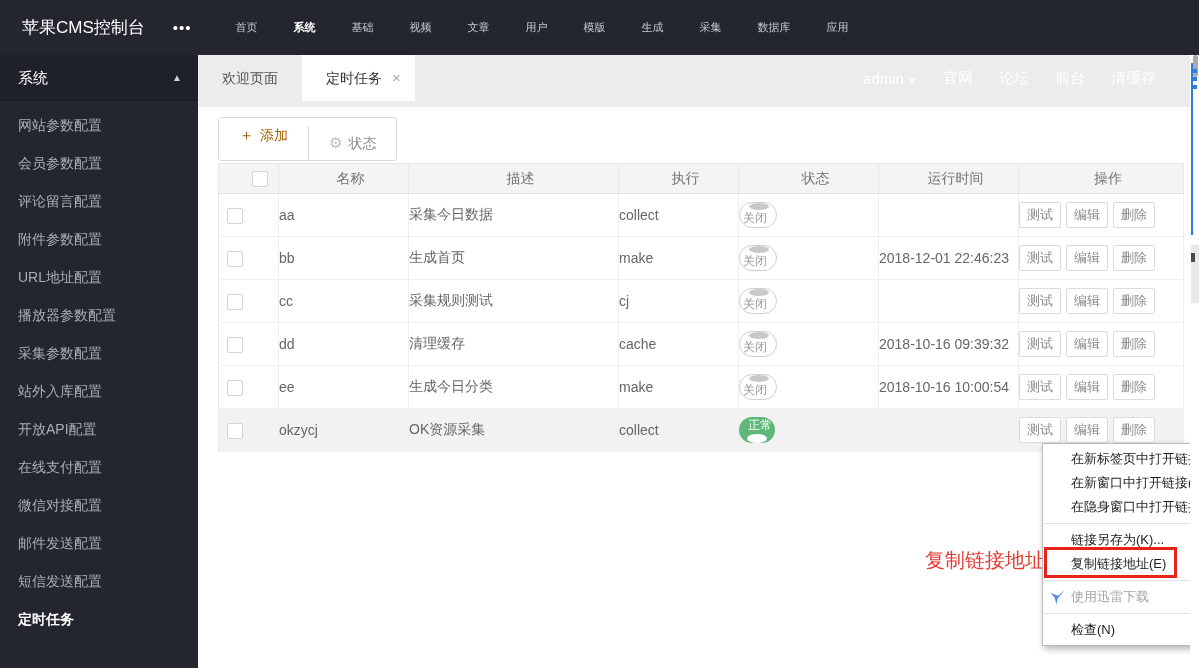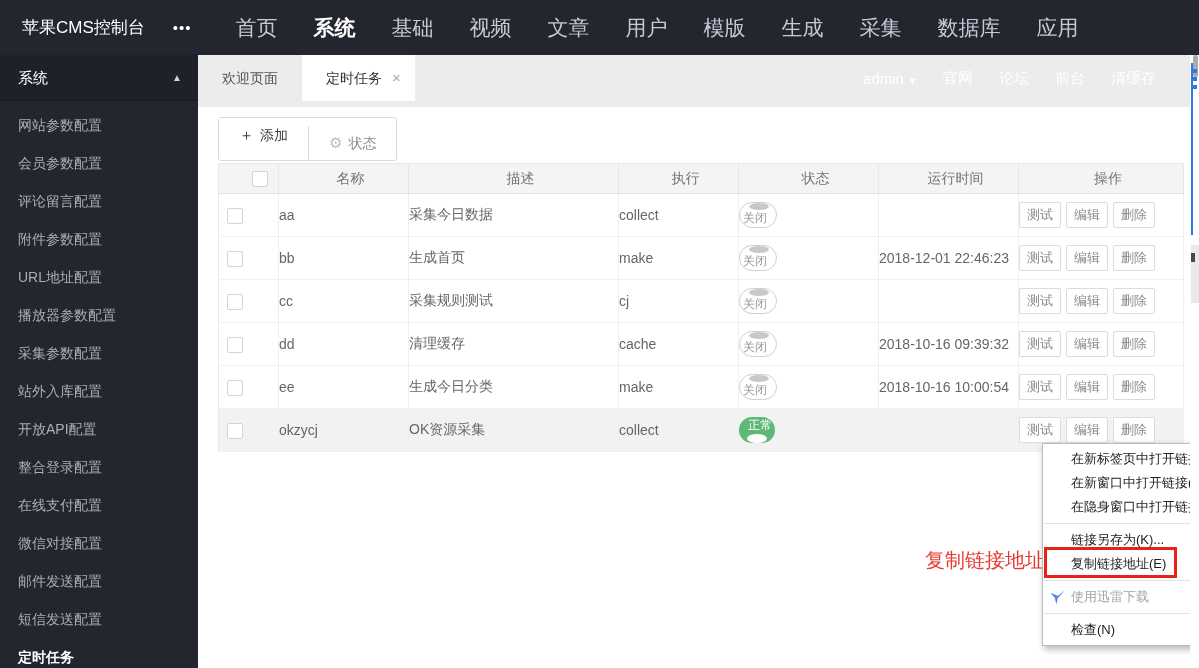--- a/index.html
+++ b/index.html
@@ -5,21 +5,21 @@
   * { margin:0; padding:0; box-sizing:border-box; }
   html,body { width:1199px; height:668px; overflow:hidden; }
   body { font-family:"Liberation Sans","DejaVu Sans",sans-serif; background:#fff; }
   #screen { position:relative; width:1199px; height:668px; overflow:hidden; background:#fff; }
 
   
   .topbar { position:absolute; left:0; top:0; width:1199px; height:62px; background:#23262e; display:flex; align-items:stretch; }
   .logo { color:#fff; font-size:17px; line-height:55px; padding-left:22px; white-space:nowrap; }
   .more-dots { color:#fff; font-size:15px; line-height:55px; margin-left:28px; letter-spacing:1px; }
   .topnav { display:flex; margin-left:26px; }
-  .nav-item { color:#c6cad4; font-size:21px; line-height:55px; padding:0 5px; margin:0 13px; cursor:default; white-space:nowrap;text-align:center; }
+  .nav-item { color:#c6cad4; font-size:11px; line-height:55px; padding:0 5px; margin:0 13px; cursor:default; white-space:nowrap;text-align:center; }
   .nav-item.active { color:#fff; font-weight:bold; box-shadow:inset 0 -4px 0 #5fb878; }
 
   
   .sidebar { position:absolute; left:0; top:55px; width:198px; height:613px; background:#23262e; }
   .side-header { height:46px; line-height:46px; padding:0 16px 0 18px; color:#fff; font-size:15px; background:#1e212a; border-bottom:1px solid #171a21; }
   .side-caret { float:right; font-size:10px; color:#cfd3dc; }
   .side-menu { padding-top:5px; }
   .side-item { height:38px; line-height:38px; padding-left:18px; color:#a9aeb8; font-size:14px; white-space:nowrap; cursor:default; }
   .side-item.active { color:#fff; font-weight:bold; }
 
@@ -28,21 +28,21 @@
   .tabstrip { position:absolute; left:0; top:0; right:9px; height:52px; background:#ececec; }
   .tab { display:inline-block; height:46px; line-height:46px; padding:0 24px; font-size:14px; color:#555; cursor:default; }
   .tab.active { background:#fff; color:#333; padding-right:14px; }
   .tab-close { color:#a9a9a9; font-size:15px; margin-left:10px; }
   .user-bar { position:absolute; right:34px; top:0; height:46px; display:flex; align-items:center; gap:26px; }
   .ub-item { color:#fff; font-size:15px; white-space:nowrap; cursor:default; }
   .caret { font-size:9px; color:#fff; }
 
   
   .toolbar { position:absolute; left:20px; top:62px; display:inline-flex; border:1px solid #d9d9d9; border-radius:3px; background:#fff; }
-  .tool-btn { height:34px; line-height:32px; padding:0 20px; font-size:14px; background:#fff; border:none; color:#404040; cursor:pointer; white-space:nowrap; }
+  .tool-btn { height:34px; line-height:32px; padding:0 20px; font-size:14px; background:#fff; border:none; color:#a16207; cursor:pointer; white-space:nowrap; }
   .tool-btn + .tool-btn { border-left:1px solid #d9d9d9; color:#8a8a8a;margin-top:8px; }
   .btn-ico { margin-right:6px; font-size:15px; }
   .gear { color:#bdbdbd; }
 
   
   .task-table { position:absolute; left:20px; top:108px; width:965px; border-collapse:collapse; table-layout:fixed; background:#fff; border:1px solid #e8e8e8; }
   .task-table th { height:30px; background:#f4f4f4; font-weight:normal; font-size:14px; color:#737373; text-align:center; padding-left:14px; border-right:1px solid #e8e8e8; border-bottom:1px solid #e3e3e3; }
   .task-table td { height:43px; font-size:14px; color:#666; border-right:1px solid #efefef; border-bottom:1px solid #f0f0f0; background:#fff; }
   .task-table tr.hl td { background:#f2f2f2; }
   .col-check { width:60px; }
@@ -111,21 +111,20 @@
     <div class="side-menu">
         <div class="side-item">网站参数配置</div>
         <div class="side-item">会员参数配置</div>
         <div class="side-item">评论留言配置</div>
         <div class="side-item">附件参数配置</div>
         <div class="side-item">URL地址配置</div>
         <div class="side-item">播放器参数配置</div>
         <div class="side-item">采集参数配置</div>
         <div class="side-item">站外入库配置</div>
         <div class="side-item">开放API配置</div>
-        <div class="side-item">整合登录配置</div>
         <div class="side-item">在线支付配置</div>
         <div class="side-item">微信对接配置</div>
         <div class="side-item">邮件发送配置</div>
         <div class="side-item">短信发送配置</div>
         <div class="side-item active">定时任务</div>
       </div>
   </aside>
 
   <main class="main">
     <div class="tabstrip">

